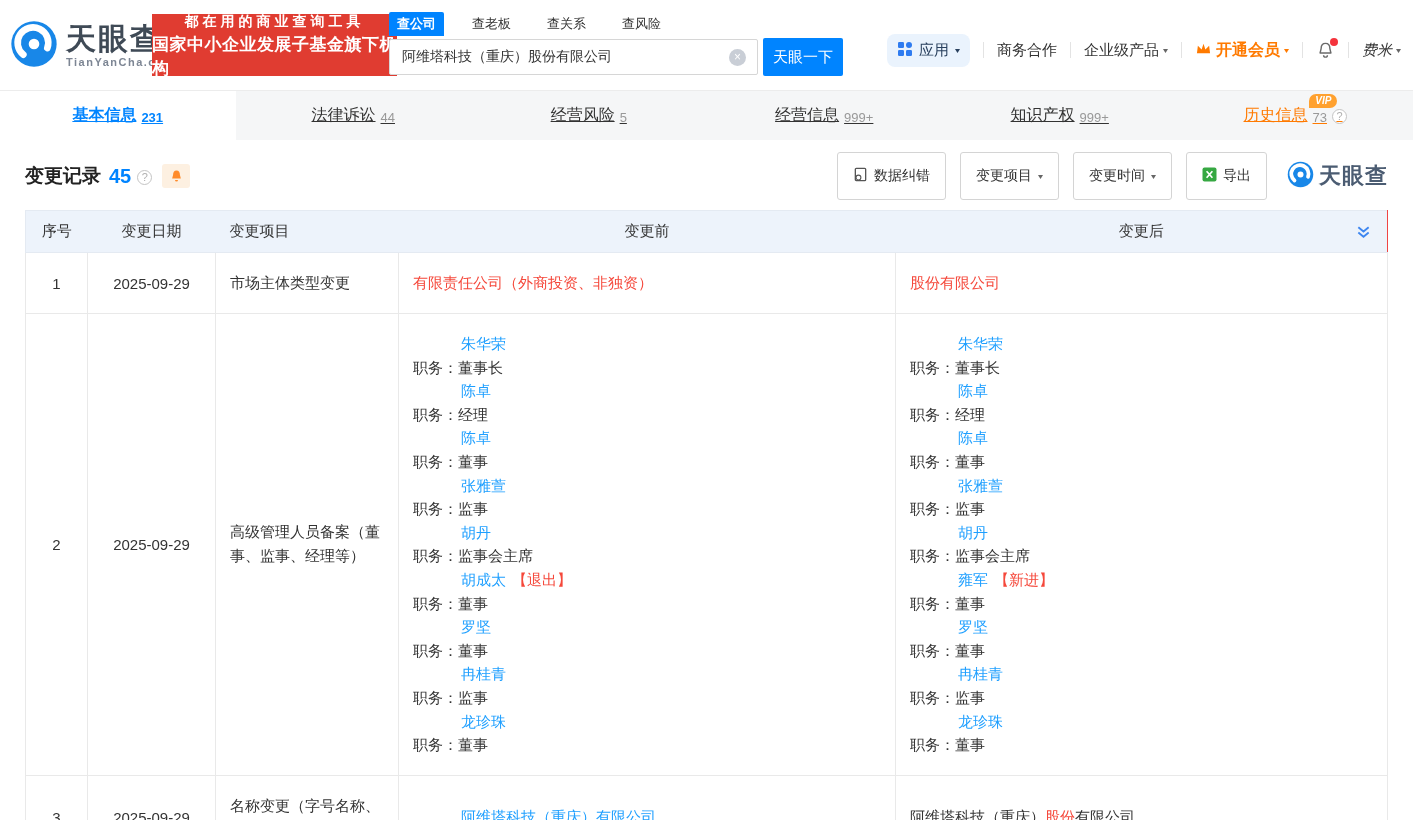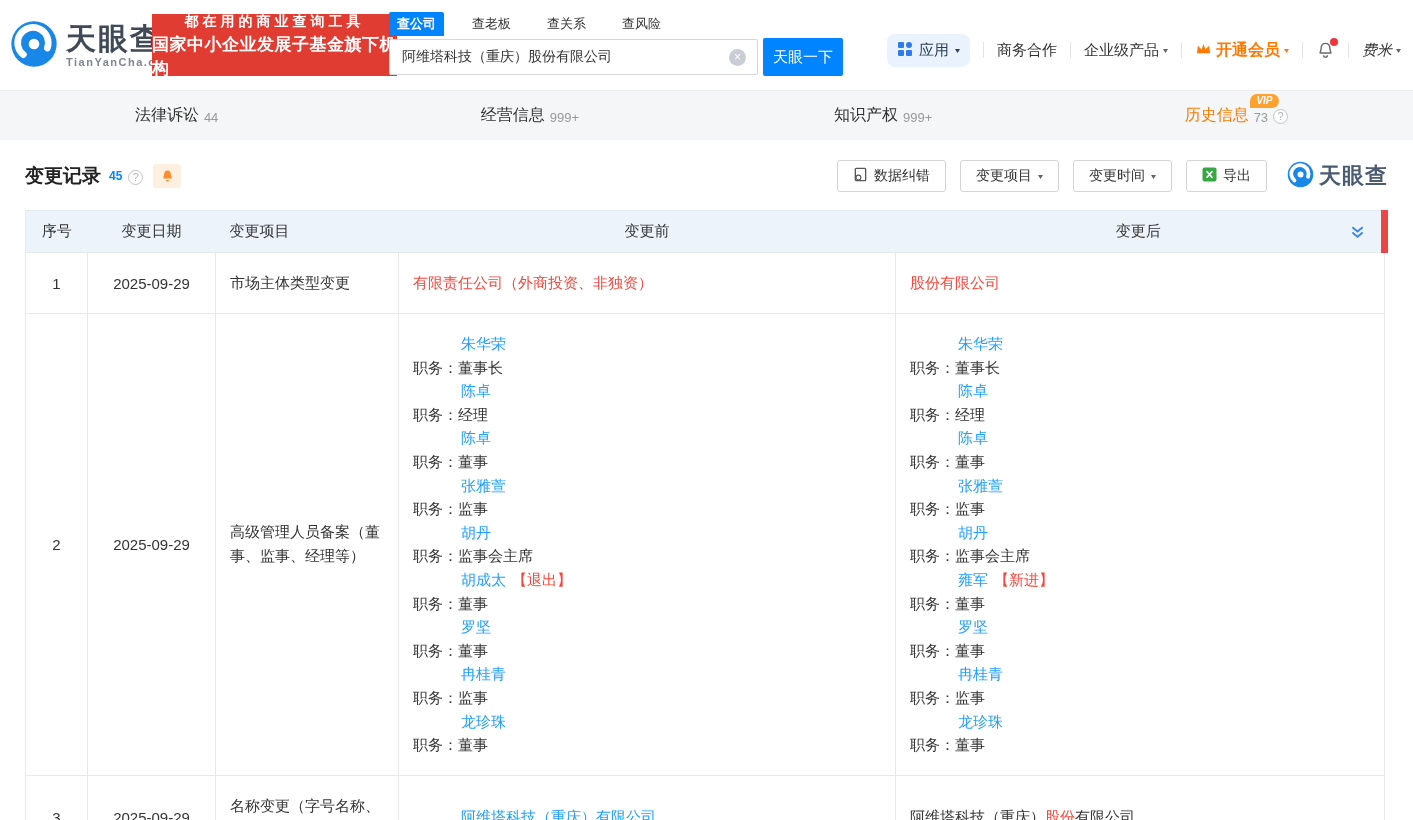--- a/index.html
+++ b/index.html
@@ -42,52 +42,52 @@
   .caret.blue { color:#29405e; }
   .caret.orange { color:#ff7a00; }
   .vip-link { color:#ff7a00; font-weight:bold; font-size:16px; }
   .bell-wrap { position:relative; cursor:pointer; display:flex; align-items:center; }
   .red-dot { position:absolute; top:-3px; right:-3px; width:8px; height:8px; border-radius:50%; background:#f4333c; }
   .username { font-size:15px; color:#333;font-style:italic; }
 
   
   .tab-bar { display:flex; height:50px; background:#f5f6f7; border-top:1px solid #ececec; }
   .tab { flex:1; display:flex; align-items:center; justify-content:center; gap:5px;
-    font-size:16px; color:#333; cursor:pointer; position:relative; }
+    font-size:16px; color:#333; cursor:pointer; position:relative;text-decoration:underline; }
   .tab .count { font-size:13px; color:#999; margin-top:3px; }
   .tab.active { background:#fff; color:#0084ff; font-weight:bold; }
   .tab.active .count { color:#0084ff; font-weight:bold; }
   .tab.history { color:#ff7a00; }
   .vip-badge { position:absolute; top:3px; left:50%; margin-left:14px; background:#ffa12f; color:#fff;
     font-size:10px; font-style:italic; font-weight:bold; padding:1px 6px 2px;
     border-radius:7px 7px 7px 0; line-height:11px; }
   .help-icon { width:15px; height:15px; border:1px solid #c4c4c4; border-radius:50%; color:#b0b0b0;
     font-size:11px; line-height:13px; text-align:center; margin-top:2px; display:inline-block;
     font-weight:normal; background:#fff; }
 
   
   .section-bar { display:flex; align-items:center; padding:14px 25px 0 25px; height:58px; }
   .sec-title { font-size:19px; font-weight:bold; color:#222; }
-  .sec-count { font-size:12px; font-weight:bold; color:#0084ff; margin-left:8px; }
+  .sec-count { font-size:20px; font-weight:bold; color:#0084ff; margin-left:8px; }
   .sec-help { margin-left:6px; }
   .alarm-chip { margin-left:10px; width:28px; height:24px; background:#fdf0e1; border-radius:3px;
     display:flex; align-items:center; justify-content:center; cursor:pointer; }
   .sec-actions { margin-left:auto; display:flex; align-items:center; gap:14px; }
-  .tool-btn { height:32px; background:#fff; border:1px solid #d4d4d4; border-radius:3px;
+  .tool-btn { height:48px; background:#fff; border:1px solid #d4d4d4; border-radius:3px;
     font-size:14px; color:#333; padding:0 15px; display:flex; align-items:center; gap:6px; cursor:pointer;
     font-family:"Liberation Sans","DejaVu Sans",sans-serif; }
   .watermark { display:flex; align-items:center; gap:5px; margin-left:6px; }
   .watermark .wm-text { font-size:22px; font-weight:bold; color:#4b5c72; letter-spacing:1px; }
 
   
   .change-table { width:1363px; margin:12px 25px 0 25px; border-collapse:collapse; table-layout:fixed; }
   .change-table thead td { background:#edf3fb; height:42px; font-size:15px; color:#333;
     text-align:center; vertical-align:middle; border:1px solid #e4eaf2; border-left:none; border-right:none; }
   .change-table thead td:first-child { border-left:1px solid #e4eaf2; }
-  .change-table thead td:last-child { border-right:7px solid #ef4444; position:relative; }
+  .change-table thead td:last-child { border-right:1px solid #ef4444; position:relative; }
   .change-table thead td.h-item { text-align:left; padding-left:14px; }
   .change-table tbody td { border:1px solid #e9e9e9; vertical-align:middle; font-size:15px;
     background:#fff; padding:18px 14px; }
   .c-no, .c-date { text-align:center; padding:10px 4px !important; }
   .c-item { line-height:24px; }
   .row-1 td { height:48px; }
   .row-3 td { height:77px; }
   .txt-red { color:#f5483b; }
   .lnk { color:#1e9fff;margin-left:48px; }
   .p-name, .p-role { line-height:23.6px; }
@@ -171,23 +171,31 @@
     </span>
     <span class="nav-divider"></span>
     <span class="nav-item">
       <span class="username">费米</span>
       <span class="caret">▾</span>
     </span>
   </div>
 </div>
 
 <div class="tab-bar">
+  <div class="tab active">
+    <span>基本信息</span>
+    <span class="count">231</span>
+  </div>
   <div class="tab">
     <span>法律诉讼</span>
     <span class="count">44</span>
+  </div>
+  <div class="tab">
+    <span>经营风险</span>
+    <span class="count">5</span>
   </div>
   <div class="tab">
     <span>经营信息</span>
     <span class="count">999+</span>
   </div>
   <div class="tab">
     <span>知识产权</span>
     <span class="count">999+</span>
   </div>
   <div class="tab history">

